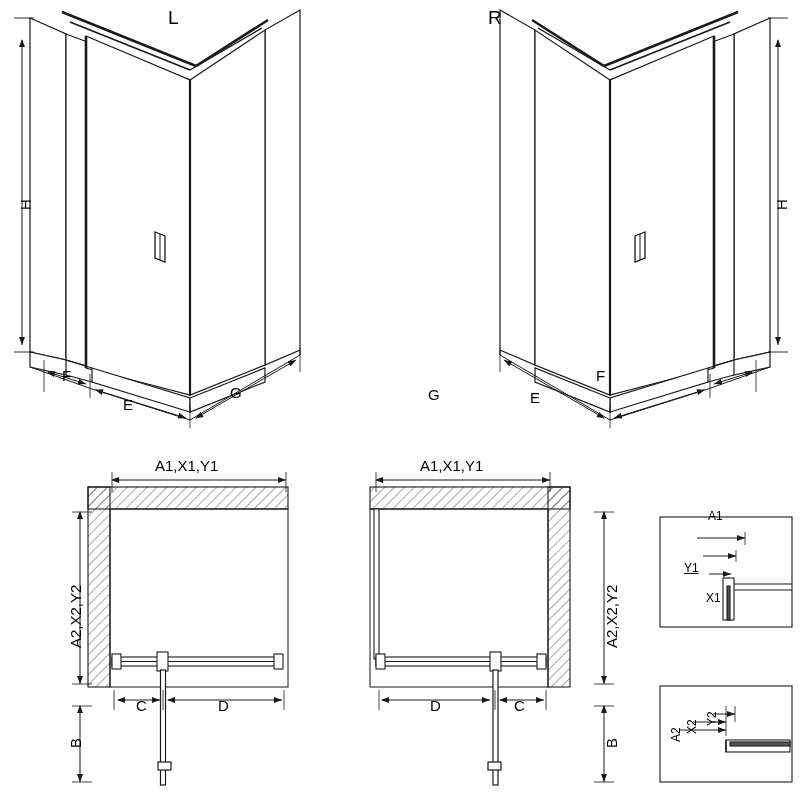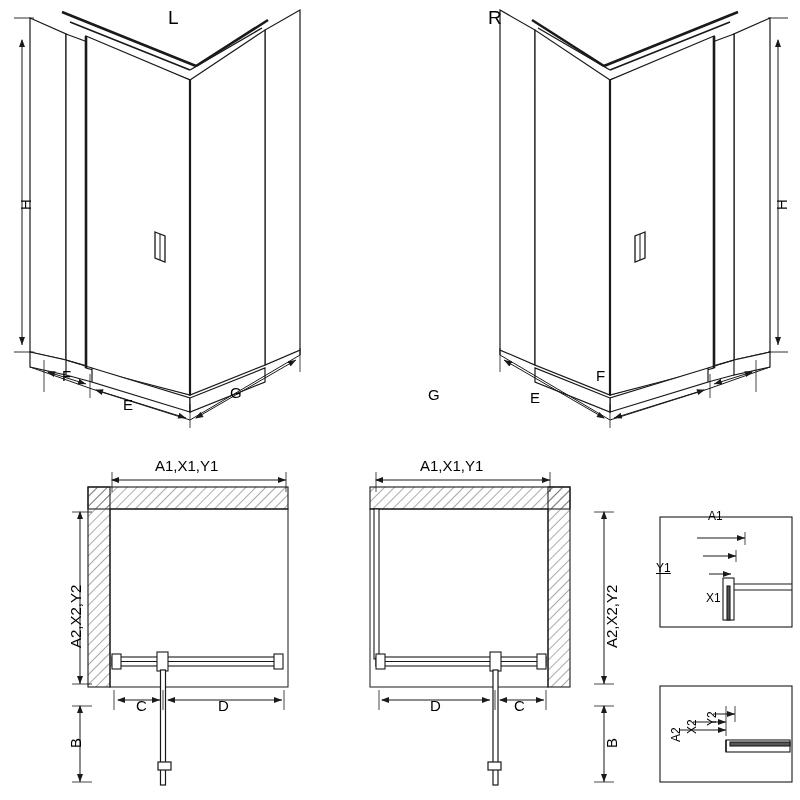--- a/index.html
+++ b/index.html
@@ -265,17 +265,17 @@
 <div class="lbl rot" style="left:68px;top:748px;">B</div>
 
 <div class="lbl" style="left:420px;top:458px;">A1,X1,Y1</div>
 <div class="lbl rot" style="left:604px;top:648px;">A2,X2,Y2</div>
 <div class="lbl" style="left:430px;top:698px;">D</div>
 <div class="lbl" style="left:514px;top:698px;">C</div>
 <div class="lbl rot" style="left:604px;top:748px;">B</div>
 
 <div class="lbl small" style="left:708px;top:510px;">A1</div>
 <div class="lbl small" style="left:706px;top:544px;margin-top:48px;">X1</div>
-<div class="lbl small" style="left:656px;top:562px;text-decoration:underline;">Y1</div>
+<div class="lbl small" style="left:684px;top:562px;text-decoration:underline;">Y1</div>
 
 <div class="lbl small rot" style="left:670px;top:742px;">A2</div>
 <div class="lbl small rot" style="left:686px;top:734px;">X2</div>
 <div class="lbl small rot" style="left:706px;top:726px;">Y2</div>
 
 </body></html>

